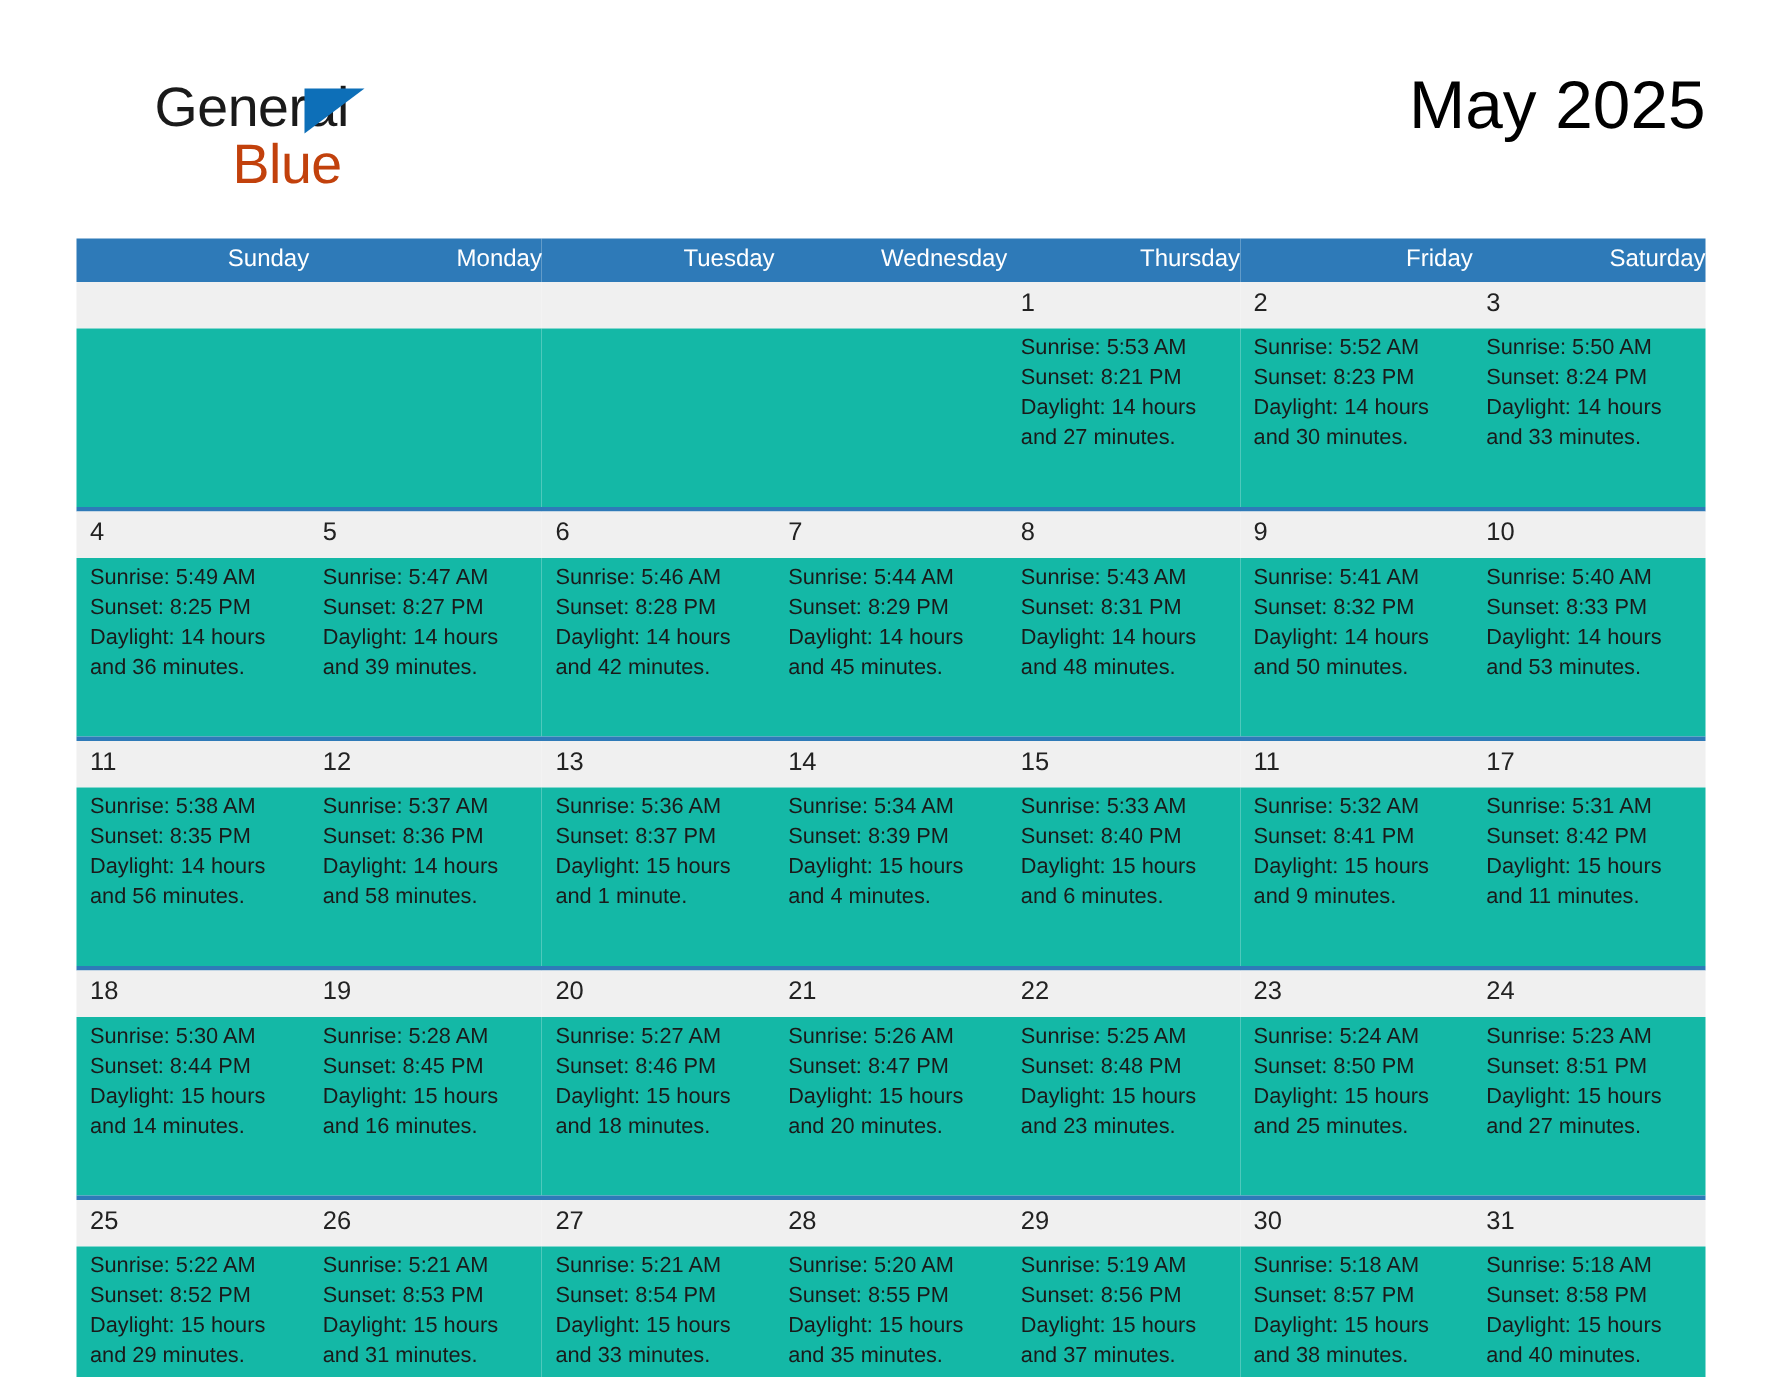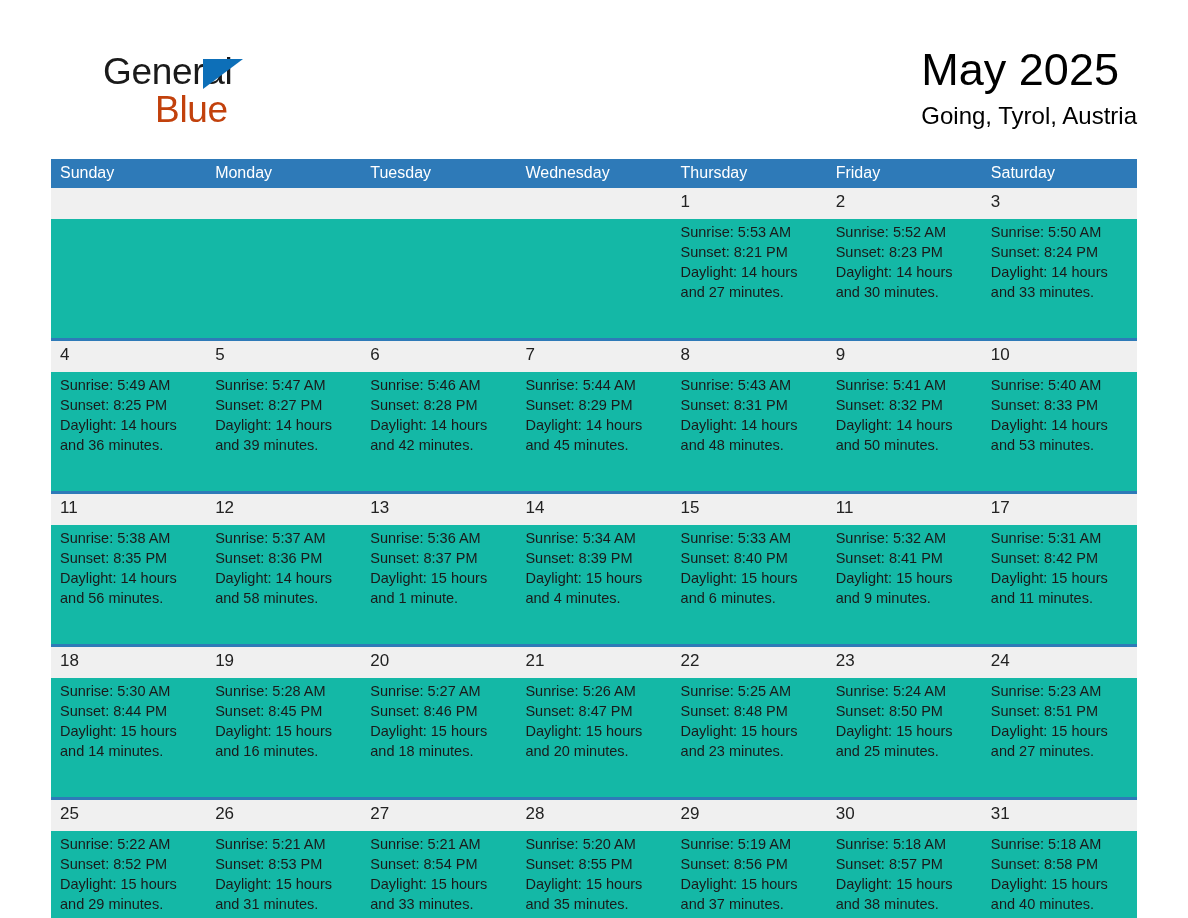--- a/index.html
+++ b/index.html
@@ -105,21 +105,21 @@
     width: 100%;
     border-collapse: collapse;
     table-layout: fixed;
   }
 
   .cal-table th {
     background: #2e7ab8;
     color: #ffffff;
     font-size: 16px;
     font-weight: 400;
-    text-align: left;
+    text-align: right;
     padding: 5px 0 6px 9px;
     height: 18px;
     vertical-align: middle;
   }
 
   .week-sep td {
     padding: 0;
     height: 3px;
     background: #2e7ab8;
     border: 0;
@@ -164,21 +164,20 @@
   <div class="topbar">
 
     <div class="logo">
       <span class="logo-general">General</span>
       <span class="logo-triangle"></span>
       <span class="logo-blue">Blue</span>
     </div>
 
     <div class="titles">
       <div class="month-title">May 2025</div>
-      <div class="location-title">Going, Tyrol, Austria</div>
     </div>
 
   </div>
 
   <div class="calendar">
     <table class="cal-table">
       <thead>
         <tr id="weekday-header-row">
             <th>Sunday</th>
             <th>Monday</th>

